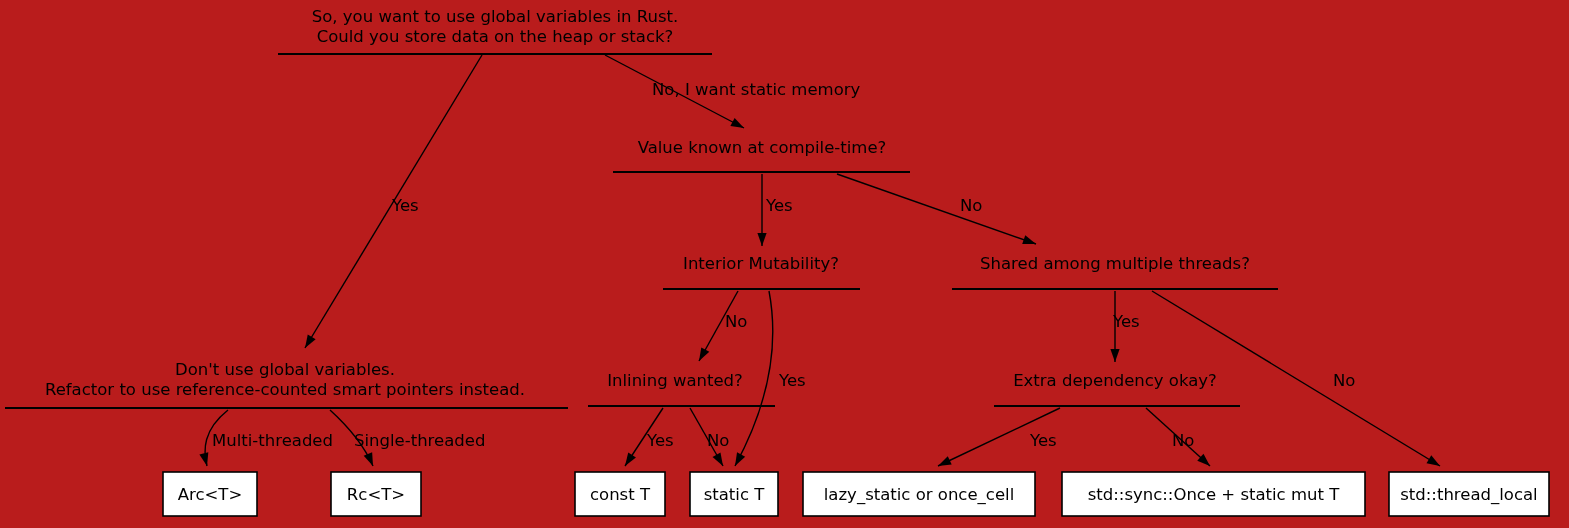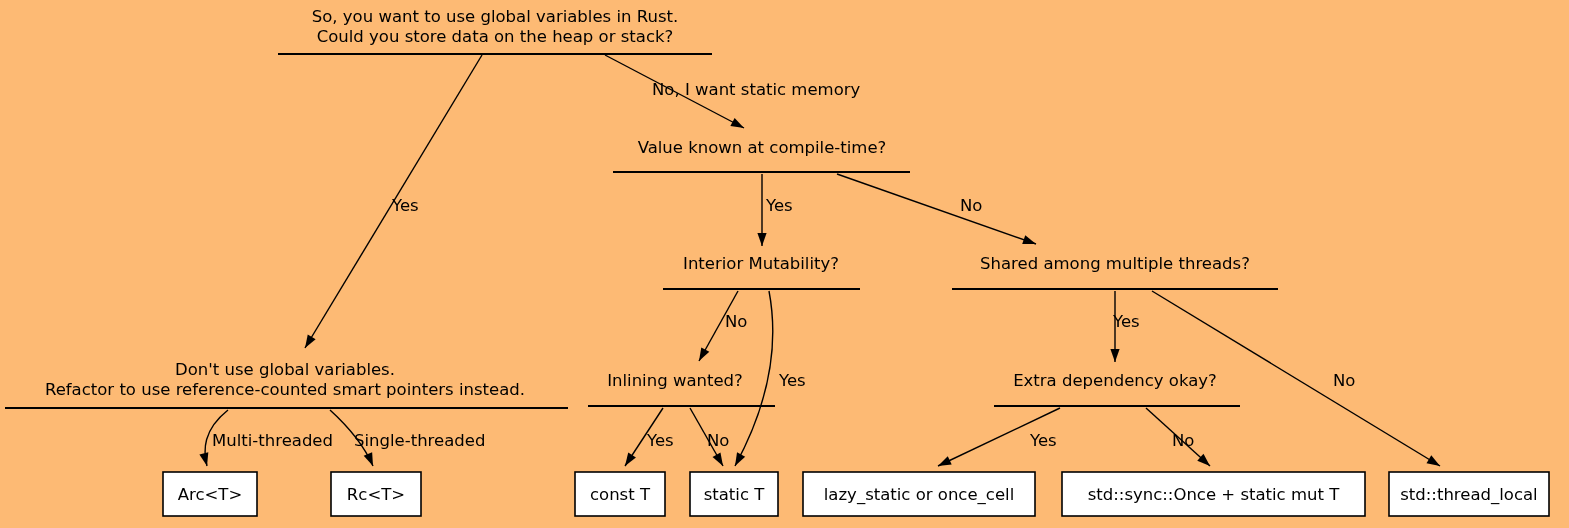--- a/index.html
+++ b/index.html
@@ -4,21 +4,21 @@
 <style>
   html, body {
     margin: 0;
     padding: 0;
     background: #ffffff;
   }
   #canvas {
     position: relative;
     width: 1569px;
     height: 528px;
-    background: #fdba74;
+    background: #b91c1c;
     font-family: "DejaVu Sans", "Liberation Sans", sans-serif;
   }
   svg#graph {
     position: absolute;
     top: 0;
     left: 0;
     width: 1569px;
     height: 528px;
     overflow: visible;
   }

